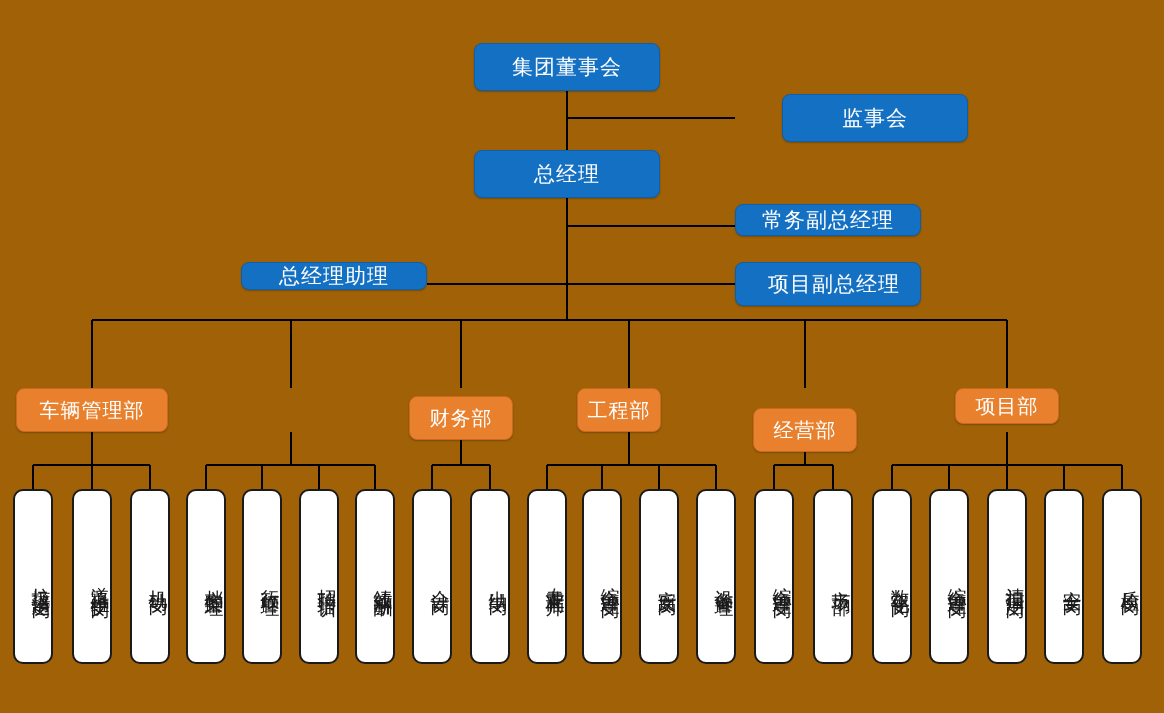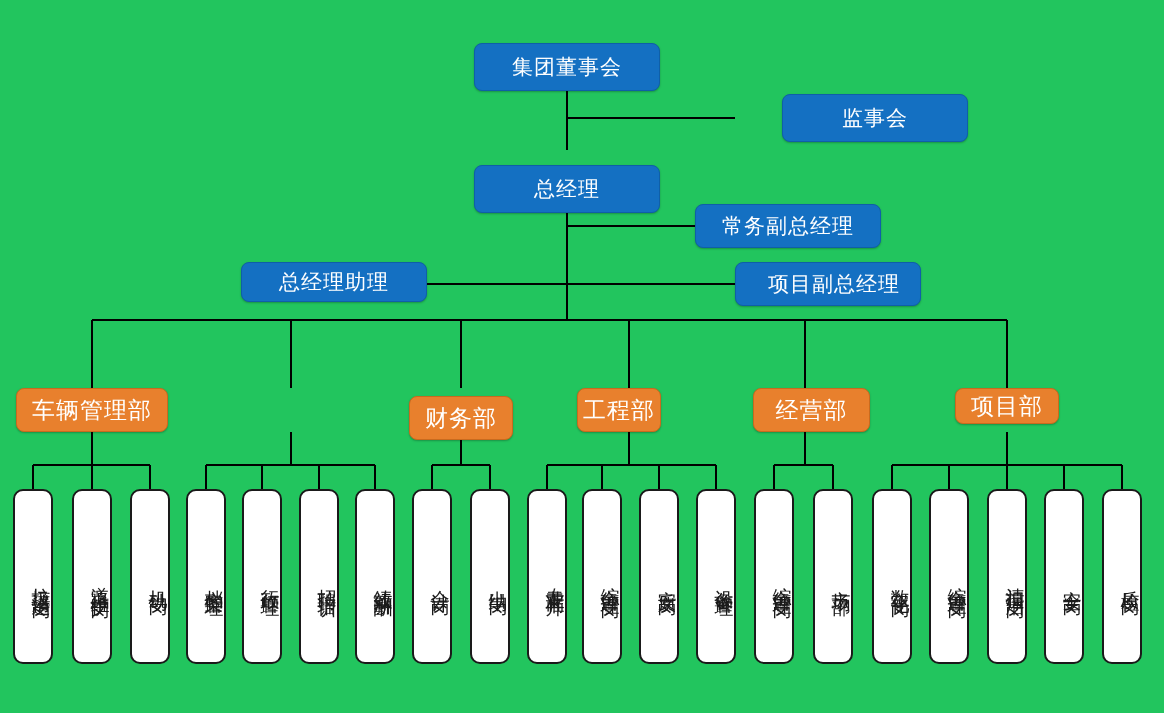--- a/index.html
+++ b/index.html
@@ -4,21 +4,21 @@
 <style>
   html, body {
     margin: 0;
     padding: 0;
     background: #ffffff;
   }
   #chart-root {
     position: relative;
     width: 1164px;
     height: 713px;
-    background: #22c55e;
+    background: #a16207;
     font-family: "Liberation Sans", "DejaVu Sans", sans-serif;
     overflow: hidden;
   }
   #wires {
     position: absolute;
     left: 0; top: 0;
     width: 1164px;
     height: 713px;
     pointer-events: none;
   }
@@ -37,21 +37,21 @@
     border: 1px solid #0f5fa8;
     box-shadow: 0 1px 2px rgba(0,0,0,0.25);
     font-size: 21px;
     letter-spacing: 1px;
   }
   .node.orange {
     background: #E8802D;
     color: #ffffff;
     border: 1px solid #c96a1e;
     box-shadow: 0 1px 2px rgba(0,0,0,0.25);
-    font-size: 23px;
+    font-size: 20px;
     letter-spacing: 1px;
   }
   .node.leaf {
     background: #ffffff;
     color: #1a1a1a;
     border: 2px solid #1a1a1a;
     border-radius: 10px;
     font-size: 19px;
     writing-mode: vertical-rl;
     text-orientation: upright;
@@ -113,43 +113,43 @@
       <line x1="1064" y1="465" x2="1064" y2="489" stroke="#000000" stroke-width="1.6" shape-rendering="crispEdges"></line>
       <line x1="1122" y1="465" x2="1122" y2="489" stroke="#000000" stroke-width="1.6" shape-rendering="crispEdges"></line>
     </svg>
 
   <div class="node blue" style="left: 474px; top: 43px; width: 186px; height: 48px;">
     <span>集团董事会</span>
   </div>
   <div class="node blue" style="left: 735px; top: 94px; width: 186px; height: 48px; margin-left: 47px;">
     <span>监事会</span>
   </div>
-  <div class="node blue" style="left: 474px; top: 150px; width: 186px; height: 48px; margin-top: 15px;">
+  <div class="node blue" style="left: 474px; top: 150px; width: 186px; height: 48px;">
     <span>总经理</span>
   </div>
-  <div class="node blue" style="left: 695px; top: 204px; width: 186px; height: 44px;">
+  <div class="node blue" style="left: 735px; top: 204px; width: 186px; height: 32px;">
     <span>常务副总经理</span>
   </div>
-  <div class="node blue" style="left: 241px; top: 262px; width: 186px; height: 40px;">
+  <div class="node blue" style="left: 241px; top: 262px; width: 186px; height: 28px;">
     <span>总经理助理</span>
   </div>
   <div class="node blue" style="left: 735px; top: 262px; width: 186px; height: 44px; padding-left: 12px;">
     <span>项目副总经理</span>
   </div>
 
   <div class="node orange" style="left: 16px; top: 388px; width: 152px; height: 44px;">
     <span>车辆管理部</span>
   </div>
   <div class="node orange" style="left: 409px; top: 396px; width: 104px; height: 44px;">
     <span>财务部</span>
   </div>
   <div class="node orange" style="left: 577px; top: 388px; width: 84px; height: 44px;">
     <span>工程部</span>
   </div>
-  <div class="node orange" style="left: 753px; top: 388px; width: 117px; height: 44px;">
+  <div class="node orange" style="left: 753px; top: 408px; width: 104px; height: 44px;">
     <span>经营部</span>
   </div>
   <div class="node orange" style="left: 955px; top: 388px; width: 104px; height: 36px;">
     <span>项目部</span>
   </div>
 
   <div class="node leaf" style="left: 13px; top: 489px; width: 40px; height: 175px;">
     <span>垃圾清运岗</span>
   </div>
   <div class="node leaf" style="left: 72px; top: 489px; width: 40px; height: 175px;">

